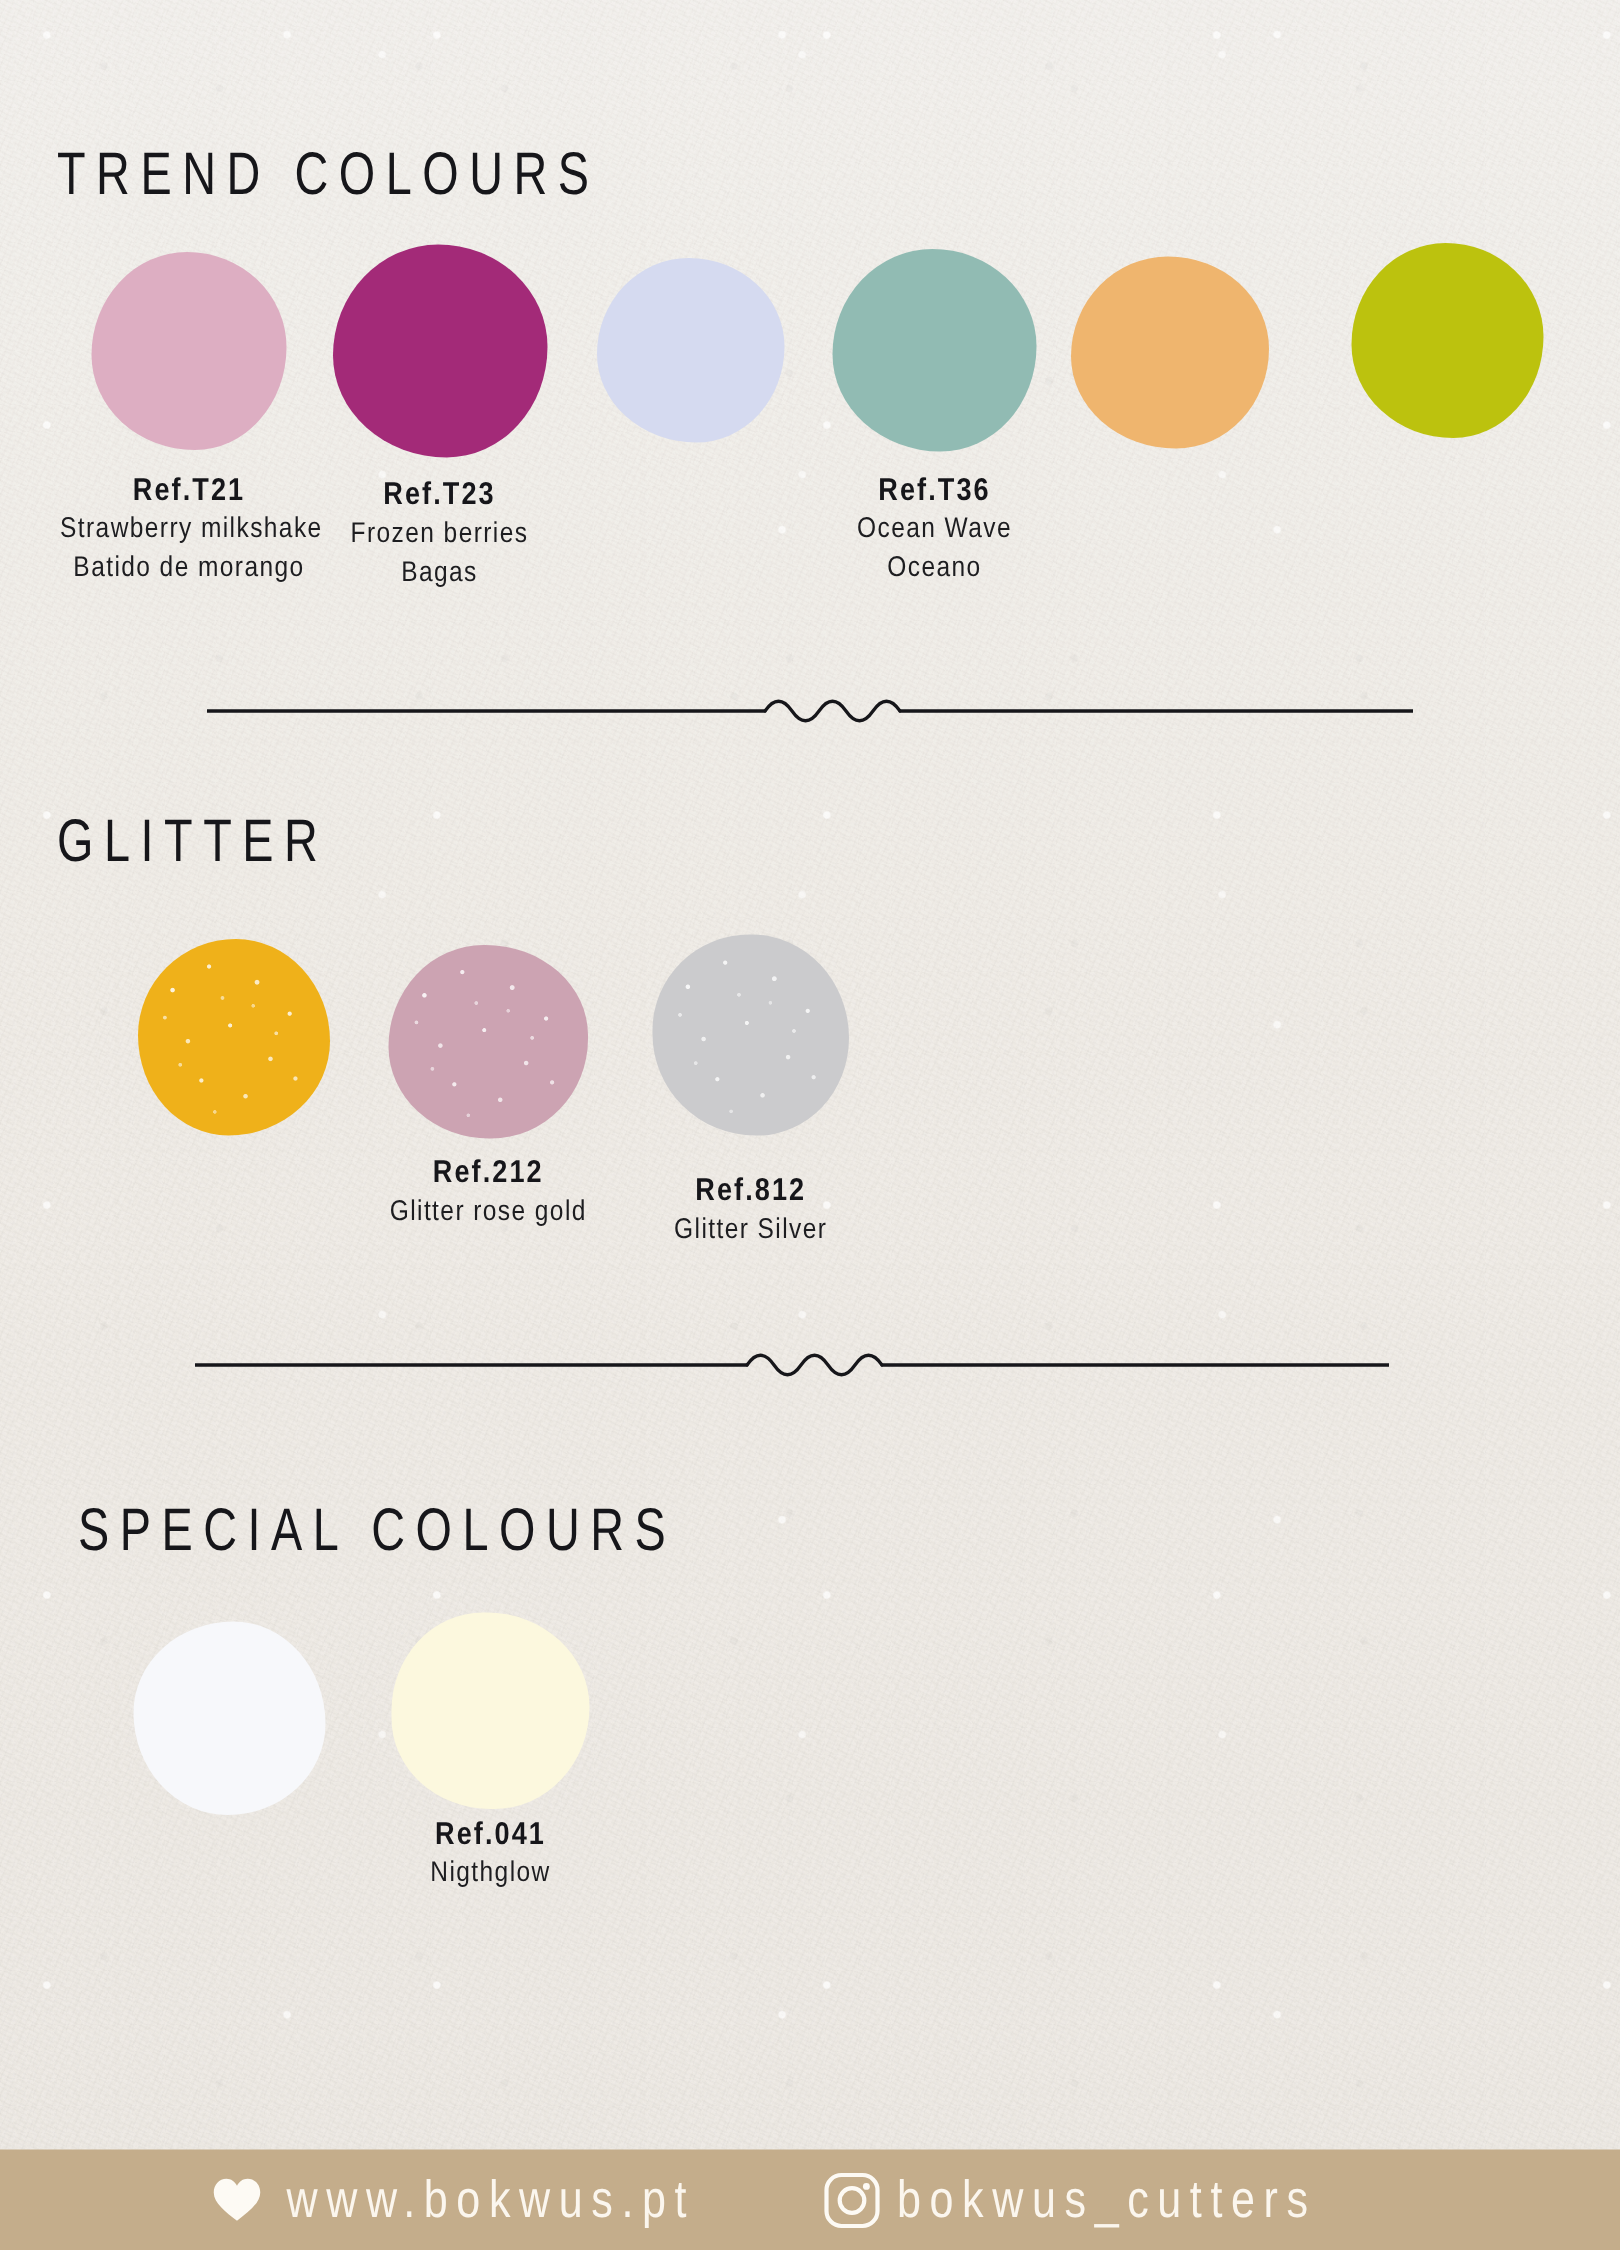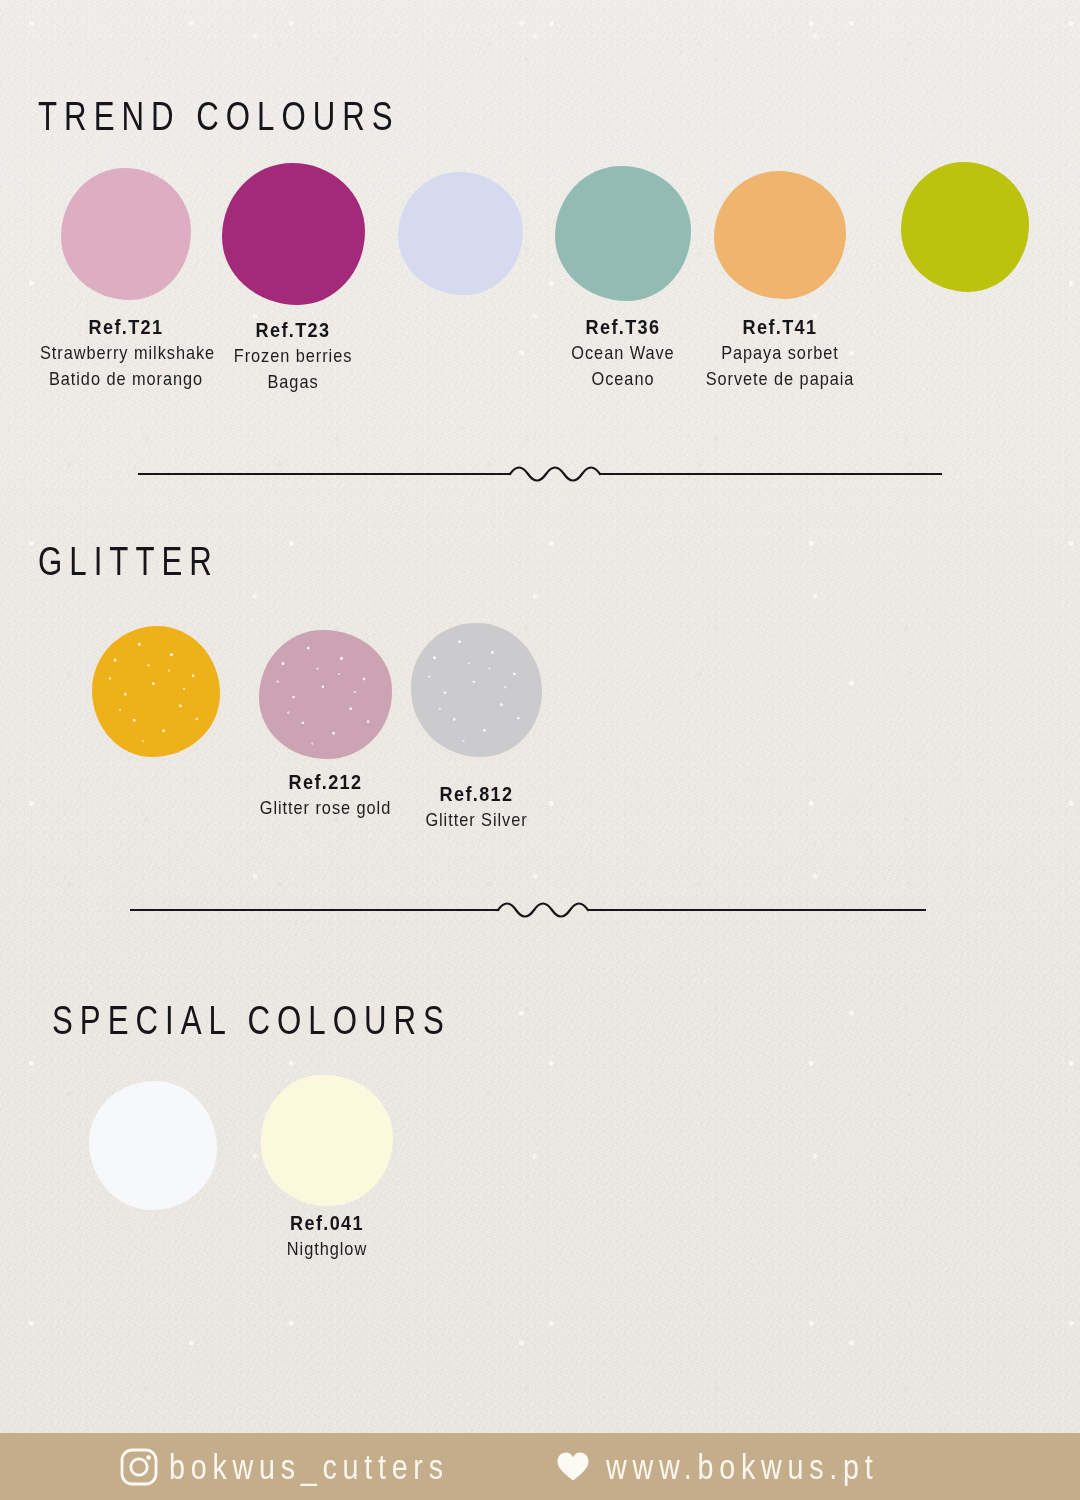--- a/index.html
+++ b/index.html
@@ -196,25 +196,20 @@
       <div class="blob" style="width:136px;height:135px;background:#91bbb3;"></div>
       <div class="labels" style="margin-top:13px;">
         <div class="ref">Ref.T36</div>
         <div class="nm">Ocean Wave</div>
         <div class="nm">Oceano</div>
       </div>
     </div>
 
     <div class="swatch" style="left:687px; top:171px; width:186px;">
       <div class="blob" style="width:132px;height:128px;background:#efb56e;"></div>
-      <div class="labels" style="margin-top:15px;">
-        <div class="ref">Ref.T41</div>
-        <div class="nm">Papaya sorbet</div>
-        <div class="nm">Sorvete de papaia</div>
-      </div>
     </div>
 
     <div class="swatch" style="left:872px; top:162px; width:186px;">
       <div class="blob" style="width:128px;height:130px;background:#bcc20e;"></div>
     </div>
 
   </div>
 
   <div class="divider" style="left:138px; top:452px;">
     <svg width="804" height="44" viewBox="0 0 804 44" fill="none" xmlns="http://www.w3.org/2000/svg">
@@ -237,21 +232,21 @@
     <div class="swatch" style="left:233px; top:630px; width:185px;">
       <div class="blob g2" style="width:133px;height:129px;background:#cca3b2;">
         <span class="sparkle"></span>
       </div>
       <div class="labels" style="margin-top:10px;">
         <div class="ref">Ref.212</div>
         <div class="nm">Glitter rose gold</div>
       </div>
     </div>
 
-    <div class="swatch" style="left:384px; top:623px; width:185px;">
+    <div class="swatch" style="left:408px; top:623px; width:185px;">
       <div class="blob g3" style="width:131px;height:134px;background:#cbcbcd;">
         <span class="sparkle"></span>
       </div>
       <div class="labels" style="margin-top:24px;">
         <div class="ref">Ref.812</div>
         <div class="nm">Glitter Silver</div>
       </div>
     </div>
 
   </div>
@@ -276,32 +271,32 @@
       <div class="blob sp2" style="width:132px;height:131px;background:#fcf8de;"></div>
       <div class="labels" style="margin-top:4px;">
         <div class="ref">Ref.041</div>
         <div class="nm">Nigthglow</div>
       </div>
     </div>
 
   </div>
 
   <div id="footer" style="top:1433px; height:67px;">
+
+    <div class="foot-group">
+      <svg class="heart-icon" width="34" height="31" viewBox="0 0 34 31">
+        <path d="M17 29.5 C9.5 23.5 1.5 17.8 1.5 10.6 C1.5 5.4 5.2 1.5 9.9 1.5 C13.1 1.5 15.6 3.4 17 6.2 C18.4 3.4 20.9 1.5 24.1 1.5 C28.8 1.5 32.5 5.4 32.5 10.6 C32.5 17.8 24.5 23.5 17 29.5 Z" fill="#fdfaf4"></path>
+      </svg>
+      <span class="foot-text">www.bokwus.pt</span>
+    </div>
 
     <div class="foot-group" style="margin-left:-22px;">
       <svg class="ig-icon" width="40" height="40" viewBox="0 0 40 40">
         <rect x="3" y="3" width="34" height="34" rx="10" ry="10" fill="none" stroke="#fdfaf4" stroke-width="2.8"></rect>
         <circle cx="20" cy="20" r="8.2" fill="none" stroke="#fdfaf4" stroke-width="2.8"></circle>
         <circle cx="29.6" cy="10.6" r="2.3" fill="#fdfaf4"></circle>
       </svg>
       <span class="foot-text" style="margin-left:-6px;">bokwus_cutters</span>
     </div>
 
-    <div class="foot-group">
-      <svg class="heart-icon" width="34" height="31" viewBox="0 0 34 31">
-        <path d="M17 29.5 C9.5 23.5 1.5 17.8 1.5 10.6 C1.5 5.4 5.2 1.5 9.9 1.5 C13.1 1.5 15.6 3.4 17 6.2 C18.4 3.4 20.9 1.5 24.1 1.5 C28.8 1.5 32.5 5.4 32.5 10.6 C32.5 17.8 24.5 23.5 17 29.5 Z" fill="#fdfaf4"></path>
-      </svg>
-      <span class="foot-text">www.bokwus.pt</span>
-    </div>
-
   </div>
 
 </div>
 
 </body></html>

